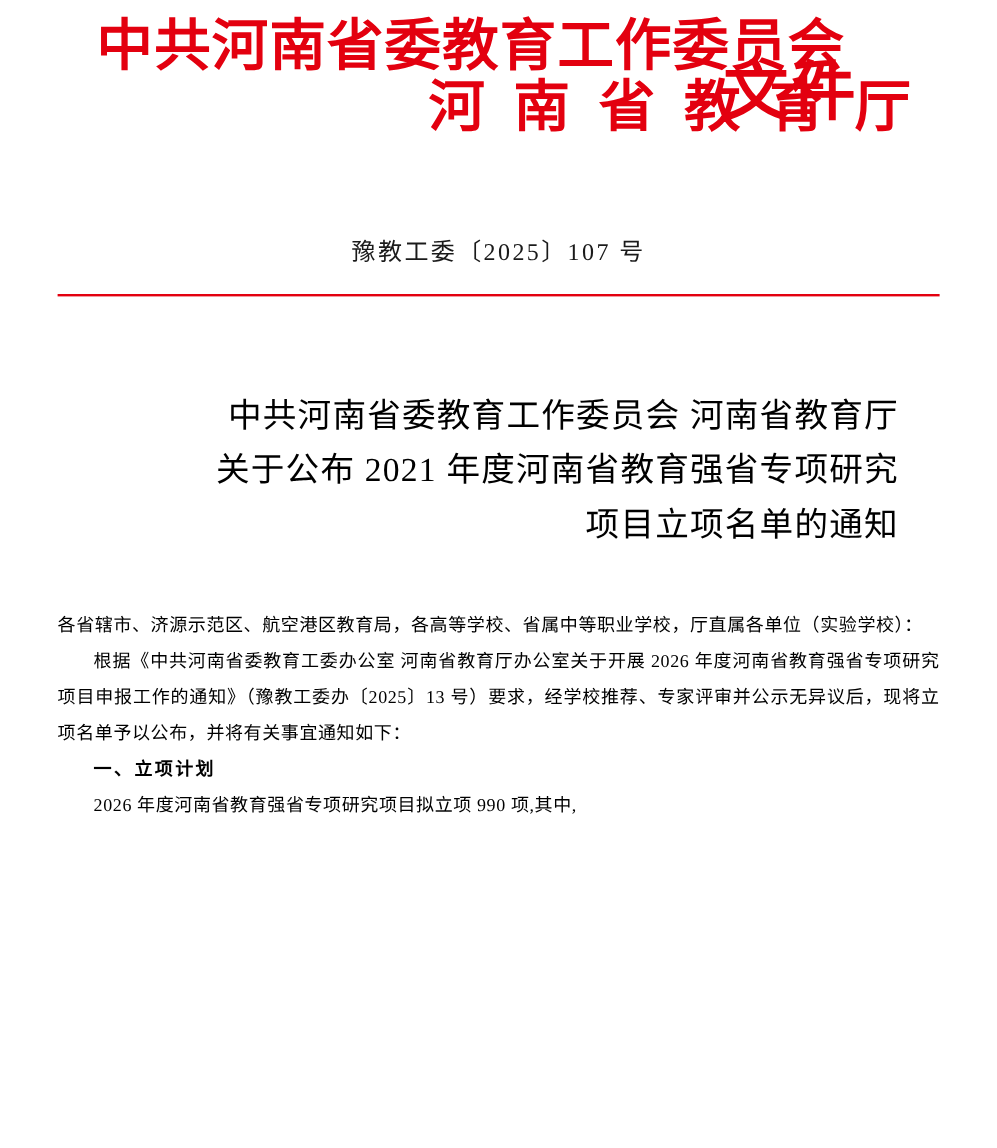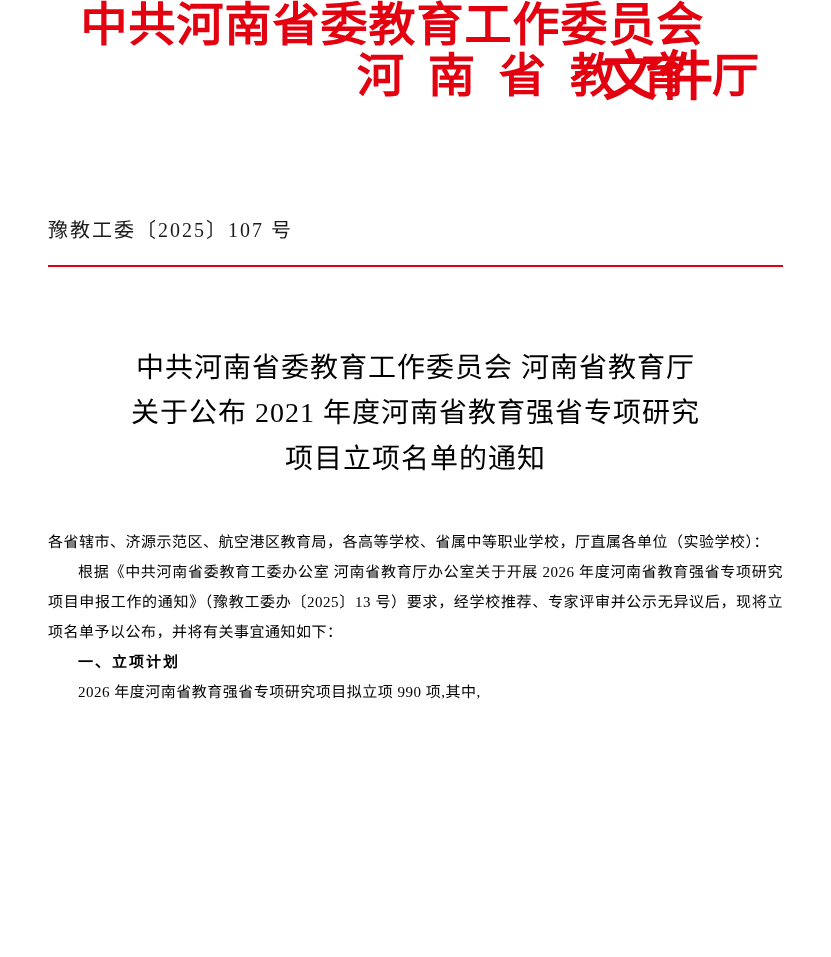--- a/index.html
+++ b/index.html
@@ -19,20 +19,21 @@
     width: 831px;
     height: 957px;
     box-sizing: border-box;
     padding: 0 48px;
   }
 
   
   .masthead {
     position: relative;
     height: 170px;
+    padding-top: 14px;
     box-sizing: border-box;
   }
   .mast-lines {
     width: 100%;
     text-align: center;
   }
   .mast-line {
     color: #e3000f;
     font-family: "Liberation Serif", "DejaVu Serif", serif;
     font-weight: bold;
@@ -59,23 +60,24 @@
     color: #e3000f;
     font-size: 54px;
     font-weight: bold;
     letter-spacing: 2px;
     line-height: 1;
     font-family: "Liberation Serif", "DejaVu Serif", serif;
   }
 
   
   .docnum {
+    text-align: center;
     font-size: 20px;
     letter-spacing: 2px;
-    margin-top: 44px;
+    margin-top: 24px;
     color: #1a1a1a;
     font-family: "Liberation Serif", "DejaVu Serif", serif;
   }
 
   
   .redrule {
     margin-top: 22px;
     height: 2px;
     background: #e3000f;
     width: 100%;
@@ -85,21 +87,21 @@
   .title {
     margin-top: 78px;
     text-align: center;
     font-size: 28px;
     line-height: 1.62;
     letter-spacing: 1px;
     font-family: "Liberation Serif", "DejaVu Serif", serif;
     color: #000;
     padding: 0 34px;
   }
-  .title div { white-space: nowrap; }
+  .title div { white-space: nowrap; text-align: right; }
 
   
   .body-block {
     margin-top: 46px;
     font-size: 15px;
     line-height: 2.0;
     letter-spacing: 0.5px;
     text-align: justify;
     text-justify: inter-ideograph;
     color: #000;

